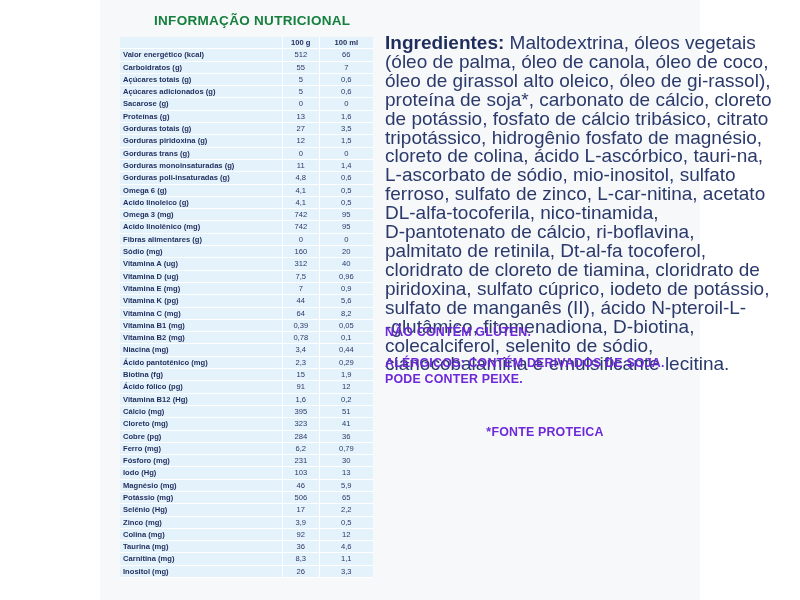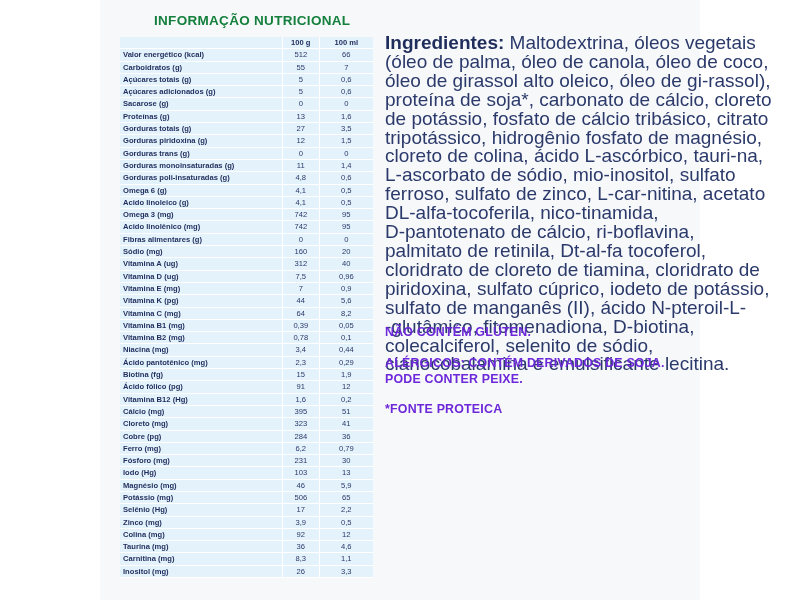--- a/index.html
+++ b/index.html
@@ -299,13 +299,13 @@
   <span class="line">-glutâmico, fitomenadiona, D-biotina,</span>
   <span class="line">colecalciferol, selenito de sódio,</span>
   <span class="line">cianocobalamina e emulsificante lecitina.</span>
 </div>
 
 <div class="warn" style="top:324px;">NÃO CONTÉM GLÚTEN.</div>
 <div class="warn" style="top:355px;">
   <span class="line">ALÉRGICOS: CONTÉM DERIVADOS DE SOJA.</span>
   <span class="line">PODE CONTER PEIXE.</span>
 </div>
-<div class="warn" style="top:401px;">*FONTE PROTEICA</div>
+<div class="warn" style="top:424px;text-align:center;">*FONTE PROTEICA</div>
 
 </body></html>

